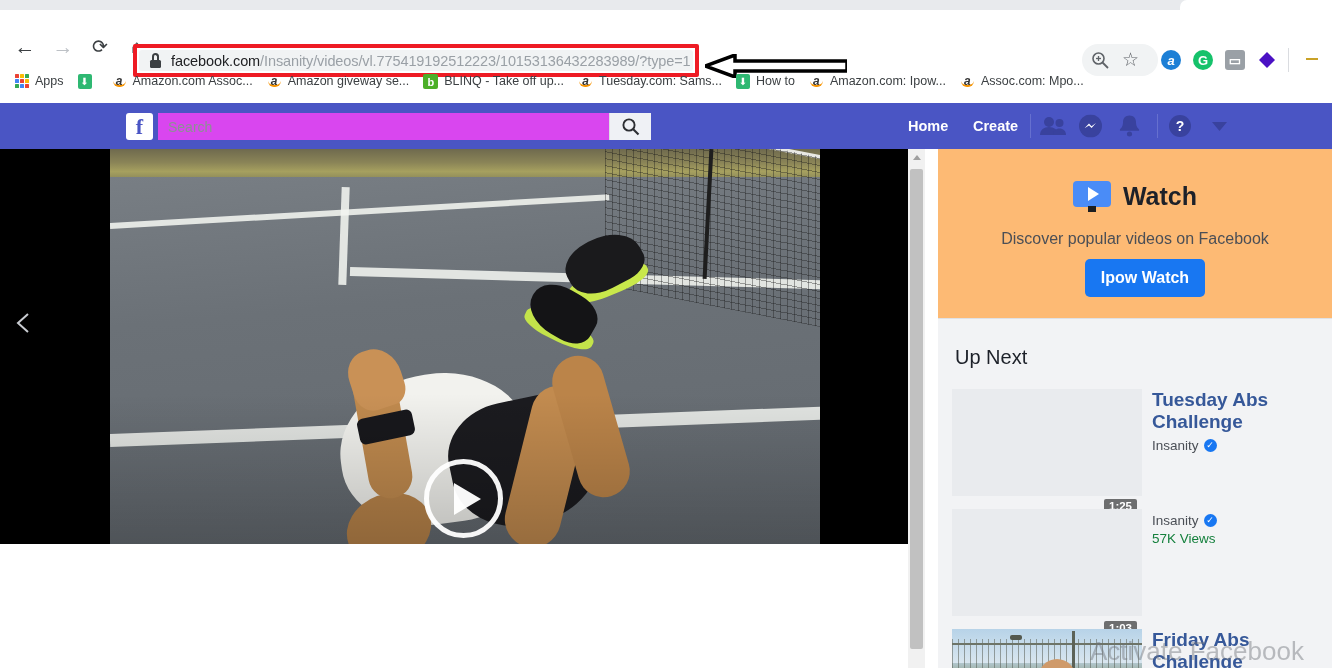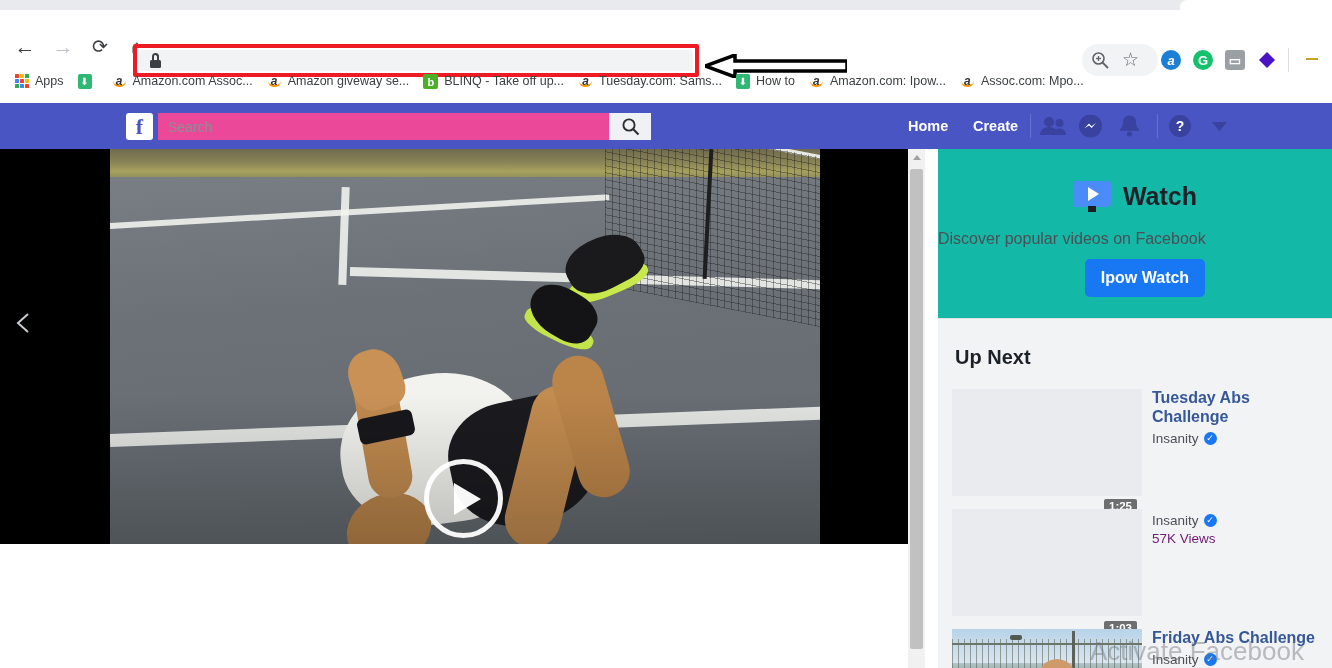--- a/index.html
+++ b/index.html
@@ -90,21 +90,21 @@
   .bm-az:after { content:""; position:absolute; left:1px; bottom:1px; width:13px; height:4px;
                  border-bottom:2px solid #f79400; border-radius:0 0 7px 7px; }
   .bm-b { width:15px; height:15px; background:#4caf28; border-radius:2px; color:#fff; font-size:11px; font-weight:bold;
           display:flex; align-items:center; justify-content:center; }
 
   
   #fb-bar { position:absolute; left:0; top:103px; width:1332px; height:46px; background:#4a55c4; }
   #fb-logo { position:absolute; left:126px; top:113px; width:27px; height:27px; background:#ffffff; border-radius:3px;
              color:#4a55c4; font-size:22px; font-weight:bold; font-family:"Liberation Serif", serif;
              display:flex; align-items:center; justify-content:center; line-height:1; cursor:pointer; }
-  #fb-search { position:absolute; left:158px; top:113px; width:493px; height:27px; background:#ec4899;
+  #fb-search { position:absolute; left:158px; top:113px; width:493px; height:27px; background:#d946ef;
                display:flex; align-items:center; }
   #fb-search-input { flex:1; border:none; outline:none; background:transparent; font-size:14px; color:#3b3b3b;
                      padding:0 10px; font-family:"Liberation Sans", sans-serif; }
   #fb-search-input::placeholder { color:#8d8f94; }
   #fb-search-btn { width:42px; height:27px; background:#eff1f5; border-left:1px solid #dcdee3;
                    display:flex; align-items:center; justify-content:center; cursor:pointer; }
 
   .fb-navlink { position:absolute; top:126px; transform:translateY(-50%); color:#ffffff; font-size:14.5px; font-weight:bold;
                 cursor:pointer; white-space:nowrap; }
   #nav-home { left:908px; }
@@ -198,42 +198,42 @@
   #scrollbar { position:absolute; left:908px; top:149px; width:17px; height:519px; background:#f1f1f1; }
   #sb-up { position:absolute; left:0; top:0; width:17px; height:17px; display:flex; align-items:center; justify-content:center; cursor:pointer; }
   #sb-up .a { width:0;height:0;border-left:4px solid transparent;border-right:4px solid transparent;border-bottom:5px solid #a0a0a0; }
   #sb-thumb { position:absolute; left:2px; top:20px; width:13px; height:480px; background:#c1c1c1; border-radius:2px; cursor:grab; }
 
   
   #post { position:absolute; left:0; top:548px; width:908px; height:120px; background:#ffffff; }
 
   
   #sidebar { position:absolute; left:938px; top:149px; width:394px; height:519px; background:#f2f3f5; }
-  #watch-card { position:absolute; left:0; top:0; width:394px; height:170px; background:#14b8a6;
+  #watch-card { position:absolute; left:0; top:0; width:394px; height:170px; background:#fdba74;
                 border-bottom:1px solid #dfe1e5; }
   #watch-head { position:absolute; left:0; top:32px; width:394px; display:flex; align-items:center; justify-content:center; gap:12px; }
   #watch-tv { width:38px; height:31px; position:relative; }
   #watch-tv .screen { position:absolute; left:0; top:0; width:38px; height:26px; background:#4a8cf7; border-radius:4px;
                       display:flex; align-items:center; justify-content:center; }
   #watch-tv .screen .t { width:0;height:0;border-left:11px solid #fff;border-top:7px solid transparent;border-bottom:7px solid transparent; margin-left:3px; }
   #watch-tv .stand { position:absolute; left:15px; top:25px; width:8px; height:6px; background:#1c1e21; }
   #watch-title { font-size:25px; font-weight:bold; color:#1d2129; }
-  #watch-sub { position:absolute; left:0; top:81px; width:394px; font-size:16px; color:#4b4f56; }
+  #watch-sub { position:absolute; left:0; top:81px; width:394px; text-align:center; font-size:16px; color:#4b4f56; }
   #visit-watch { position:absolute; left:147px; top:110px; width:120px; height:38px; background:#1877f2; border:none;
                  border-radius:5px; color:#ffffff; font-size:16px; font-weight:bold; cursor:pointer;
                  font-family:"Liberation Sans", sans-serif; }
 
-  #upnext-title { position:absolute; left:17px; top:197px; font-size:20px; font-weight:bold; color:#1d2129; }
+  #upnext-title { position:absolute; left:17px; top:197px; font-size:20px; font-weight:normal; color:#1d2129; }
 
   .upnext-item { position:absolute; left:0; width:394px; cursor:pointer; }
   .un-thumb { position:absolute; left:14px; top:0; width:190px; height:107px; background:#e9ebee; overflow:hidden; }
   .un-text { position:absolute; left:214px; top:0; width:178px; }
-  .un-name { font-size:16px; font-weight:bold; color:#365899; line-height:1.18; }
+  .un-name { font-size:19px; font-weight:bold; color:#365899; line-height:1.18; }
   .un-page { font-size:13.5px; color:#4b4f56; margin-top:4px; display:flex; align-items:center; gap:5px; }
-  .un-views { font-size:13.5px; color:#701a75; margin-top:3px; }
+  .un-views { font-size:13.5px; color:#15803d; margin-top:3px; }
   .verified { width:13px; height:13px; border-radius:50%; background:#1877f2; color:#fff; font-size:9px;
               display:inline-flex; align-items:center; justify-content:center; line-height:1; }
 
   #item1 { top:240px; }
   #item2 { top:360px; }
   #item3 { top:480px; }
   #un-dur-1 { position:absolute; left:166px; top:350px; font-size:11.5px; font-weight:bold; color:#ffffff;
               background:rgba(0,0,0,.55); padding:1px 5px; border-radius:2px; }
   #un-dur-2 { position:absolute; left:166px; top:472px; font-size:11.5px; font-weight:bold; color:#ffffff;
               background:rgba(0,0,0,.55); padding:1px 5px; border-radius:2px; }
@@ -264,20 +264,21 @@
     <div class="navbtn" id="btn-forward">→</div>
     <div class="navbtn" id="btn-reload">⟳</div>
     <div class="navbtn" id="btn-home">⌂</div>
 
     <div id="omnibox-wrap">
       <div id="omnibox">
         <span id="lock-icon">
           <span class="shackle"></span>
             <span class="body"></span>
         </span>
+        <span id="url-text"><span class="host">facebook.com</span><span>/Insanity/videos/vl.775419192512223/10153136432283989/?type=1</span></span>
       </div>
     </div>
 
     <svg id="copy-arrow" viewBox="0 0 142 24">
       <path d="M0 12 L30 1 L30 7 L142 7 L142 17 L30 17 L30 23 Z" fill="#ffffff" stroke="#000000" stroke-width="3.5"></path>
     </svg>
 
 
     <div id="omni-actions"></div>
     <svg class="omni-ico" id="ico-zoom" viewBox="0 0 20 20">

